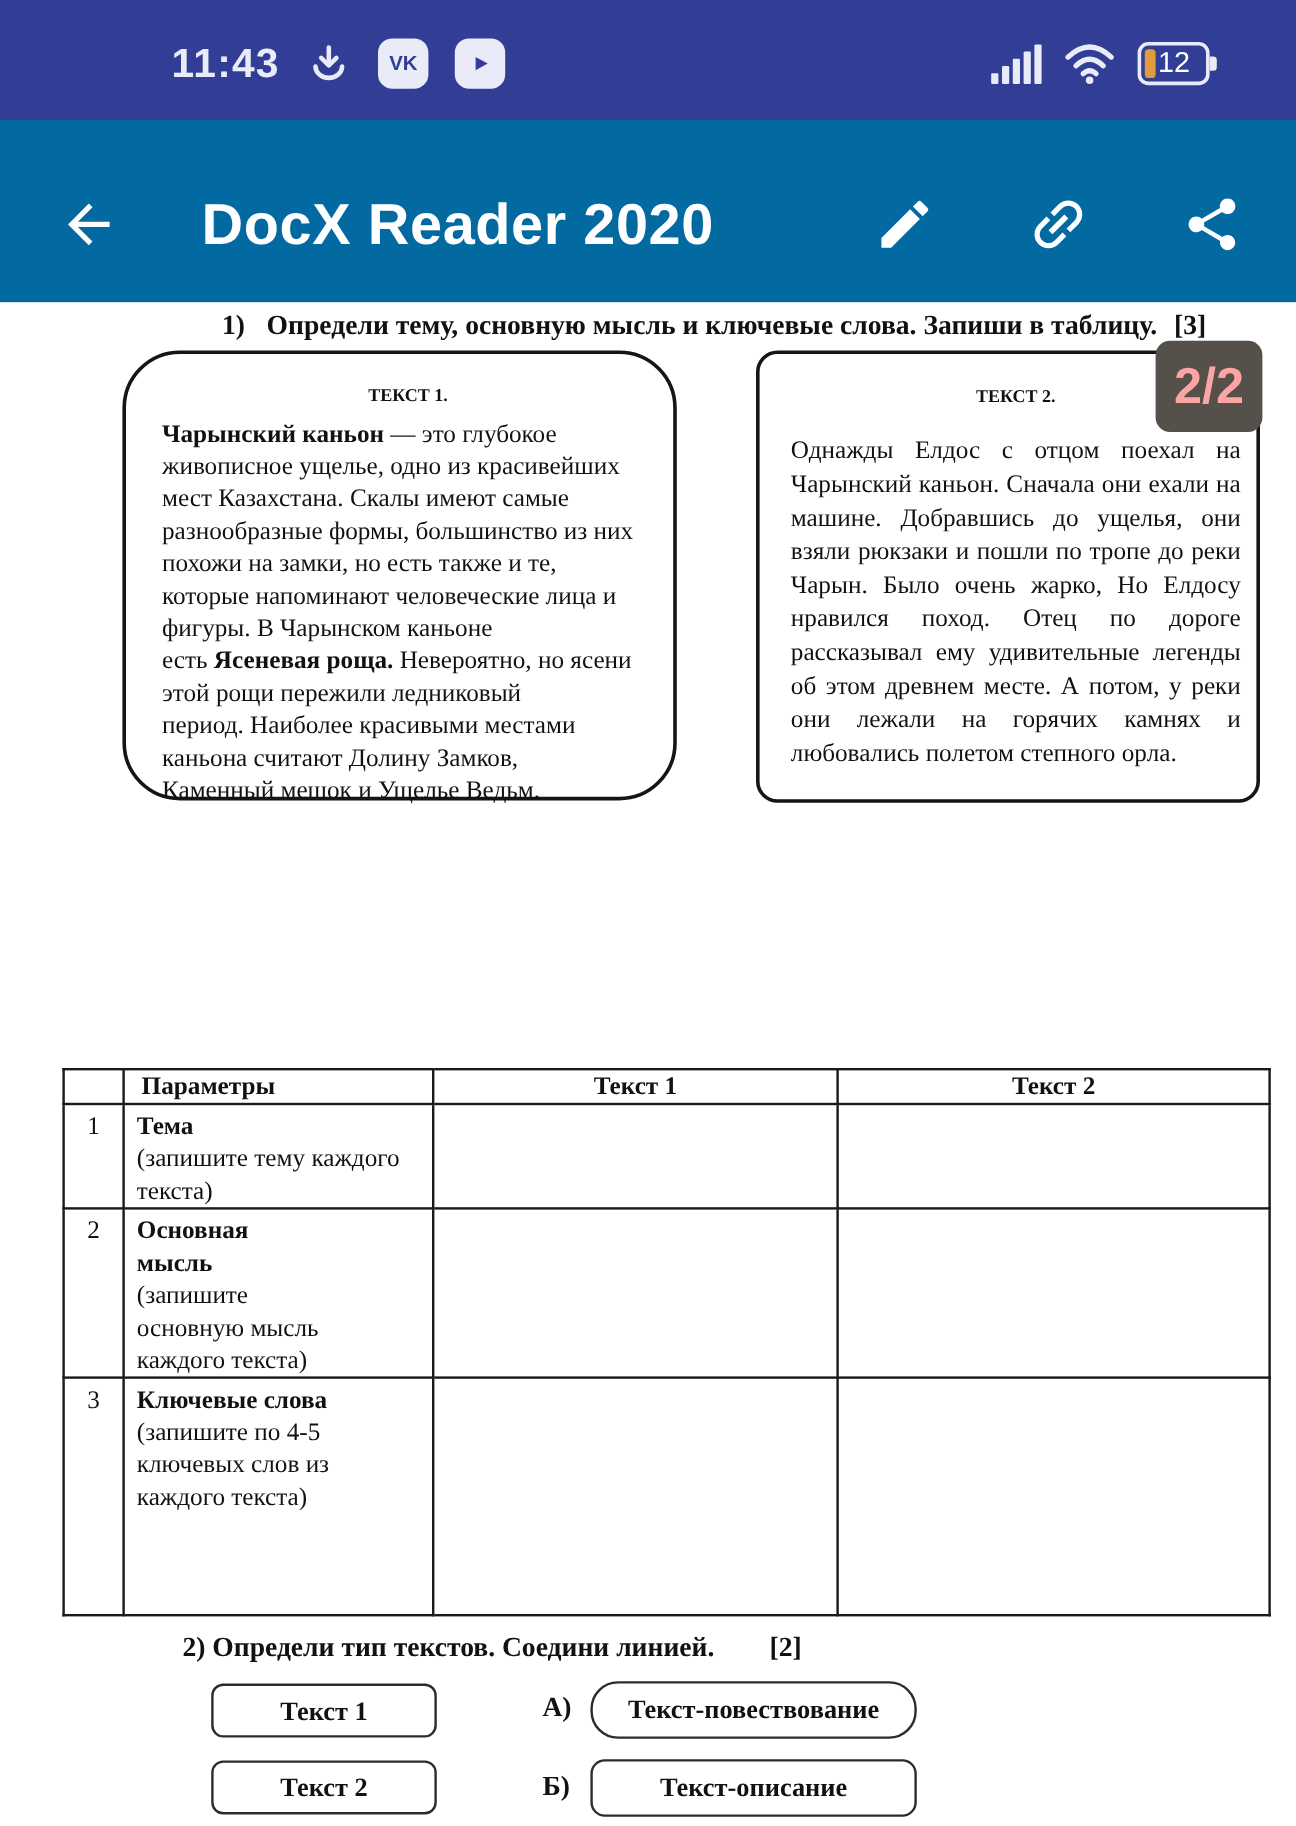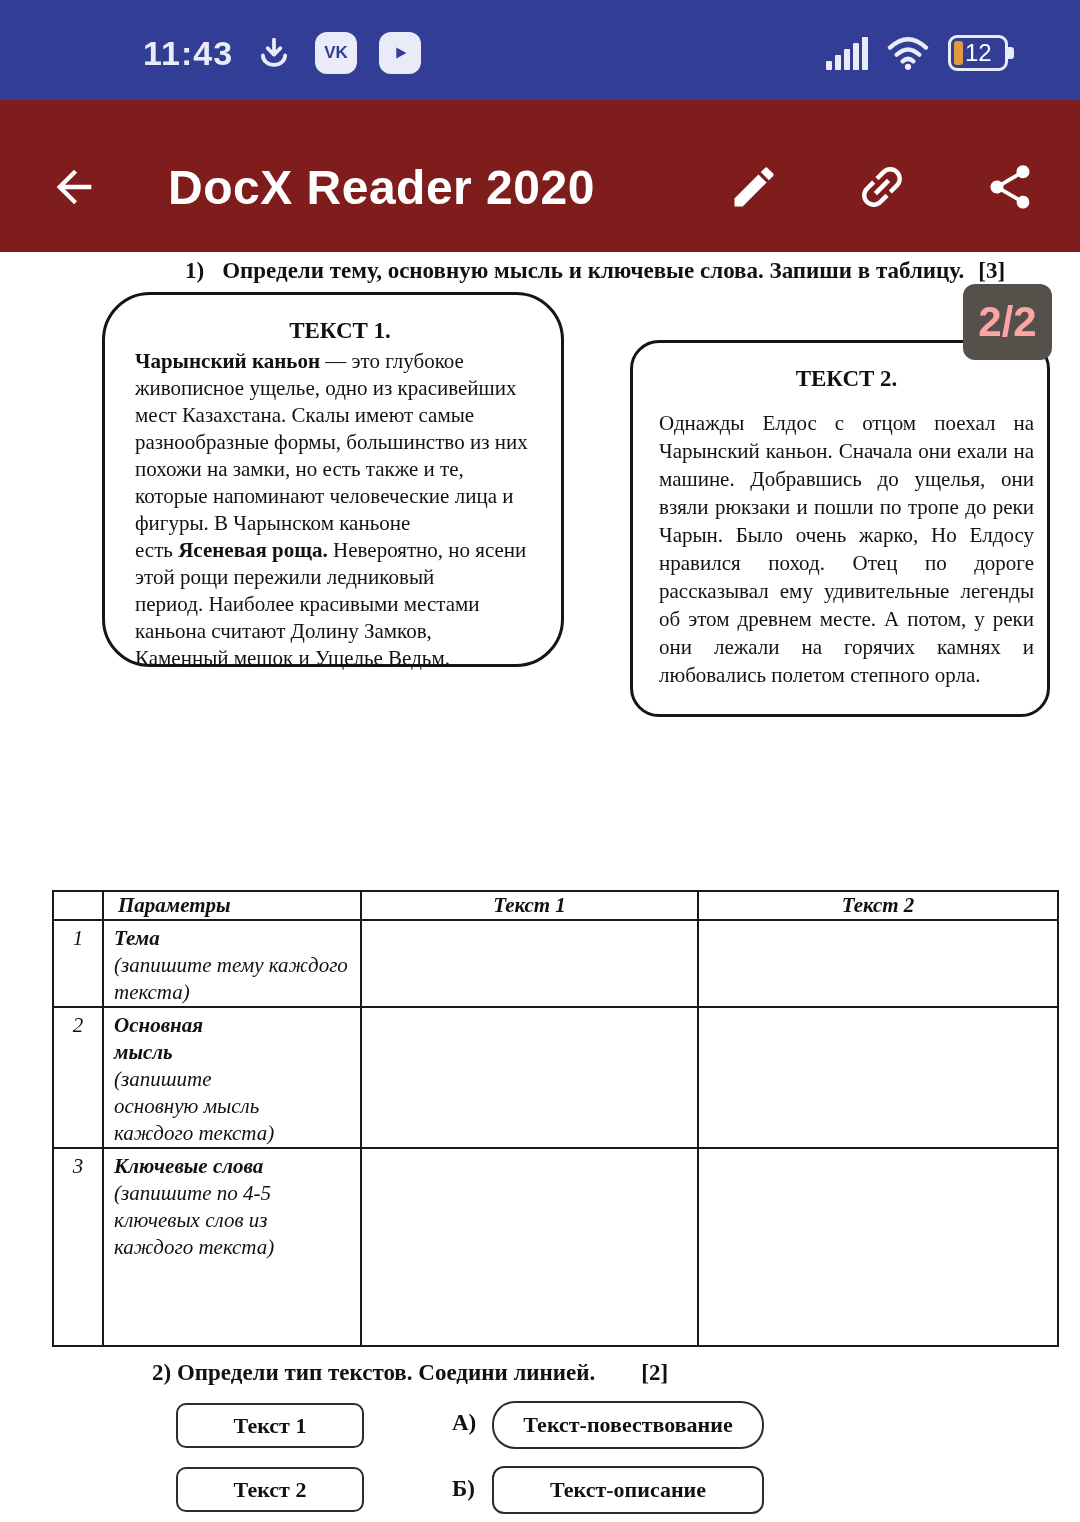--- a/index.html
+++ b/index.html
@@ -25,52 +25,52 @@
   }
   .signal { display:flex; align-items:flex-end; gap:3px; height:34px; }
   .signal i { display:block; width:6px; background:#e9ecf8; border-radius:1px; }
   .battery { position:relative; width:60px; height:36px; border:3px solid #e9ecf8; border-radius:9px; }
   .battery::after { content:""; position:absolute; right:-9px; top:9px; width:6px; height:12px; background:#e9ecf8; border-radius:0 3px 3px 0; }
   .battery-fill { position:absolute; left:3px; top:3px; width:9px; height:24px; background:#e09c3c; border-radius:3px; }
   .battery-num { position:absolute; left:14px; top:1px; font-size:24px; font-weight:400; color:#fff; }
   
   .appbar {
     position:absolute; left:0; top:100px; width:1080px; height:152px;
-    background:#7f1d1d; display:flex; align-items:center;
+    background:#0369a1; display:flex; align-items:center;
     font-family:"Liberation Sans","DejaVu Sans",sans-serif; padding-top:22px;
   }
   .icon-btn { background:none; border:none; cursor:pointer; display:flex; align-items:center; justify-content:center; }
   .back-btn { margin-left:48px; }
   .appbar-title { color:#fff; font-size:48px; font-weight:700; margin-left:68px; letter-spacing:0.5px; }
   .appbar-actions { margin-left:auto; margin-right:44px; display:flex; gap:74px; }
   
   .doc { position:absolute; left:0; top:252px; width:1080px; height:1270px; background:#fff; }
   .task1 { position:absolute; left:185px; top:6px; font-size:23px; font-weight:700; white-space:nowrap; }
   .task1 .num { margin-right:18px; }
   .task1 .pts { margin-left:14px; }
   .textbox {
     position:absolute; border:3px solid #151515; background:#fff;
     font-size:21px; line-height:27px;
   }
-  .textbox .tb-title { text-align:center; font-weight:700; font-size:23px; margin-bottom:4px; }
+  .textbox .tb-title { text-align:center; font-weight:700; font-size:15px; margin-bottom:4px; }
   .tb1 { left:102px; top:40px; width:462px; height:375px; border-radius:48px; padding:22px 16px 0 30px; }
   .tb1 .tb-body { white-space:pre-line; }
-  .tb2 { left:630px; top:40px; width:420px; height:377px; border-radius:29px; padding:22px 13px 0 26px; line-height:28px;margin-top:48px; }
+  .tb2 { left:630px; top:40px; width:420px; height:377px; border-radius:18px; padding:22px 13px 0 26px; line-height:28px; }
   .tb2 .tb-title { margin-bottom:16px; }
   .tb2 .tb-body { text-align:justify; }
   .page-badge {
     position:absolute; left:963px; top:32px; width:89px; height:76px;
     background:#56504a; border-radius:12px; color:#fca5a5;
     font-family:"Liberation Sans","DejaVu Sans",sans-serif; font-size:42px; font-weight:700;
     display:flex; align-items:center; justify-content:center; z-index:5;
   }
   
   .doc-table {
     position:absolute; left:52px; top:638px; width:1005px;
-    border-collapse:collapse; table-layout:fixed; font-size:21px; line-height:27px;font-style:italic;
+    border-collapse:collapse; table-layout:fixed; font-size:21px; line-height:27px;
   }
   .doc-table td, .doc-table th { border:2px solid #1a1a1a; vertical-align:top; font-weight:400; text-align:left; }
   .col-num { width:50px; } .col-param { width:258px; } .col-t1 { width:337px; } .col-t2 { width:360px; }
   .doc-table .h-row td { height:28px; font-weight:700; padding:0 0 0 14px; }
   .doc-table .h-row td.center { text-align:center; padding:0; }
   .doc-table .cell-num { text-align:center; padding-top:4px; }
   .doc-table .cell-param { padding:4px 8px 0 10px; }
   .param-title { font-weight:700; white-space:pre-line; }
   .param-note { white-space:pre-line; }
   .r1 td { height:84px; } .r2 td { height:136px; } .r3 td { height:198px; }

